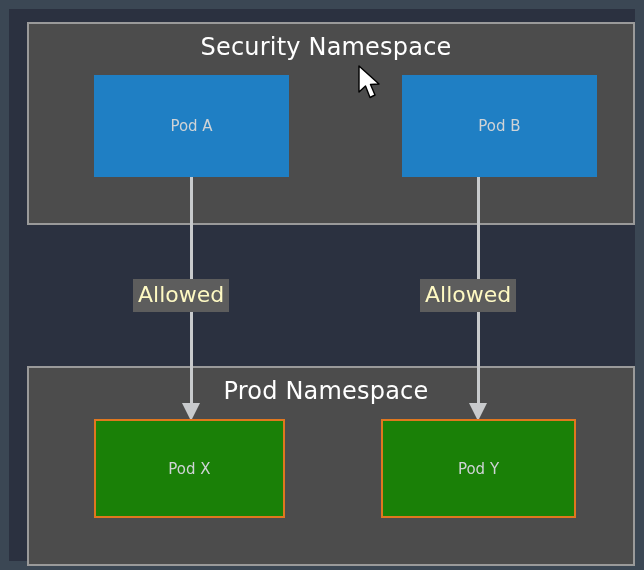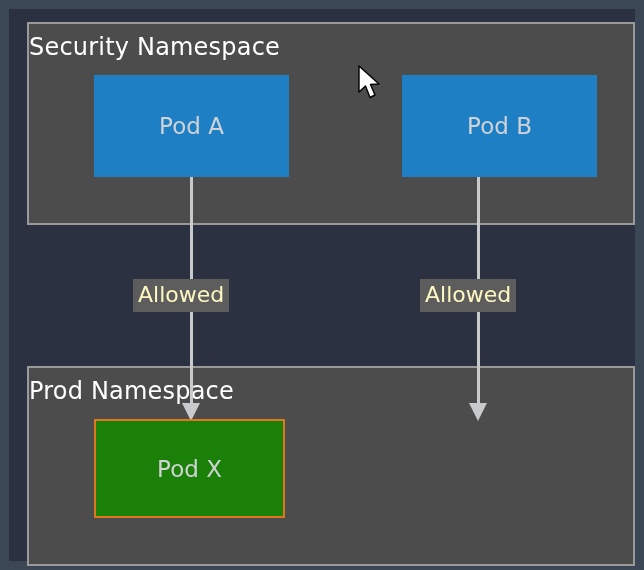--- a/index.html
+++ b/index.html
@@ -48,37 +48,37 @@
     left: 18px;
     top: 357px;
     width: 608px;
     height: 200px;
   }
   .ns-title {
     position: absolute;
     left: 0;
     right: 10px;
     top: 9px;
-    text-align: left;
+    text-align: center;
     color: #ffffff;
     font-size: 24px;
     line-height: 28px;
     letter-spacing: 0.2px;
     white-space: nowrap;
   }
 
   
   .pod {
     position: absolute;
     box-sizing: border-box;
     display: flex;
     align-items: center;
     justify-content: center;
     color: #cfd3d6;
-    font-size: 23px;
+    font-size: 15px;
     line-height: 26px;
     white-space: nowrap;
   }
   .pod-blue {
     background: #1f7fc4;
     border: none;
   }
   .pod-green {
     background: #1a8007;
     border: 2px solid #e0771f;
@@ -158,20 +158,23 @@
     </div>
 
     <div class="pod pod-blue" id="pod-b">
       <span>Pod B</span>
     </div>
 
     <div class="pod pod-green" id="pod-x">
       <span>Pod X</span>
     </div>
 
+    <div class="pod pod-green" id="pod-y">
+      <span>Pod Y</span>
+    </div>
 
     <div class="edge-label" id="label-a">Allowed</div>
 
     <div class="edge-label" id="label-b">Allowed</div>
 
     <svg id="cursor" viewBox="0 0 26 38">
       <polygon points="1,1 1,27 7.5,21 12,32.5 17,30 12.5,19.5 21,19" fill="#ffffff" stroke="#000000" stroke-width="1.4" stroke-linejoin="round"></polygon>
     </svg>
 
   </div>

